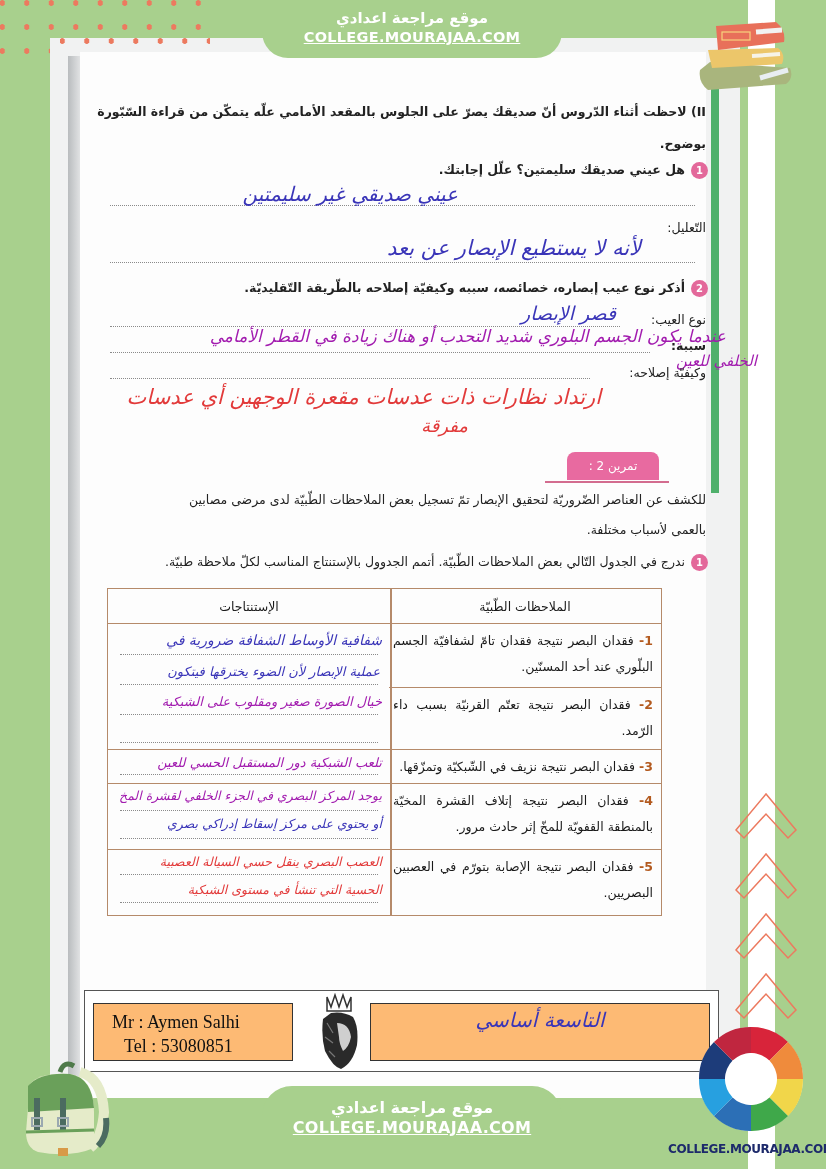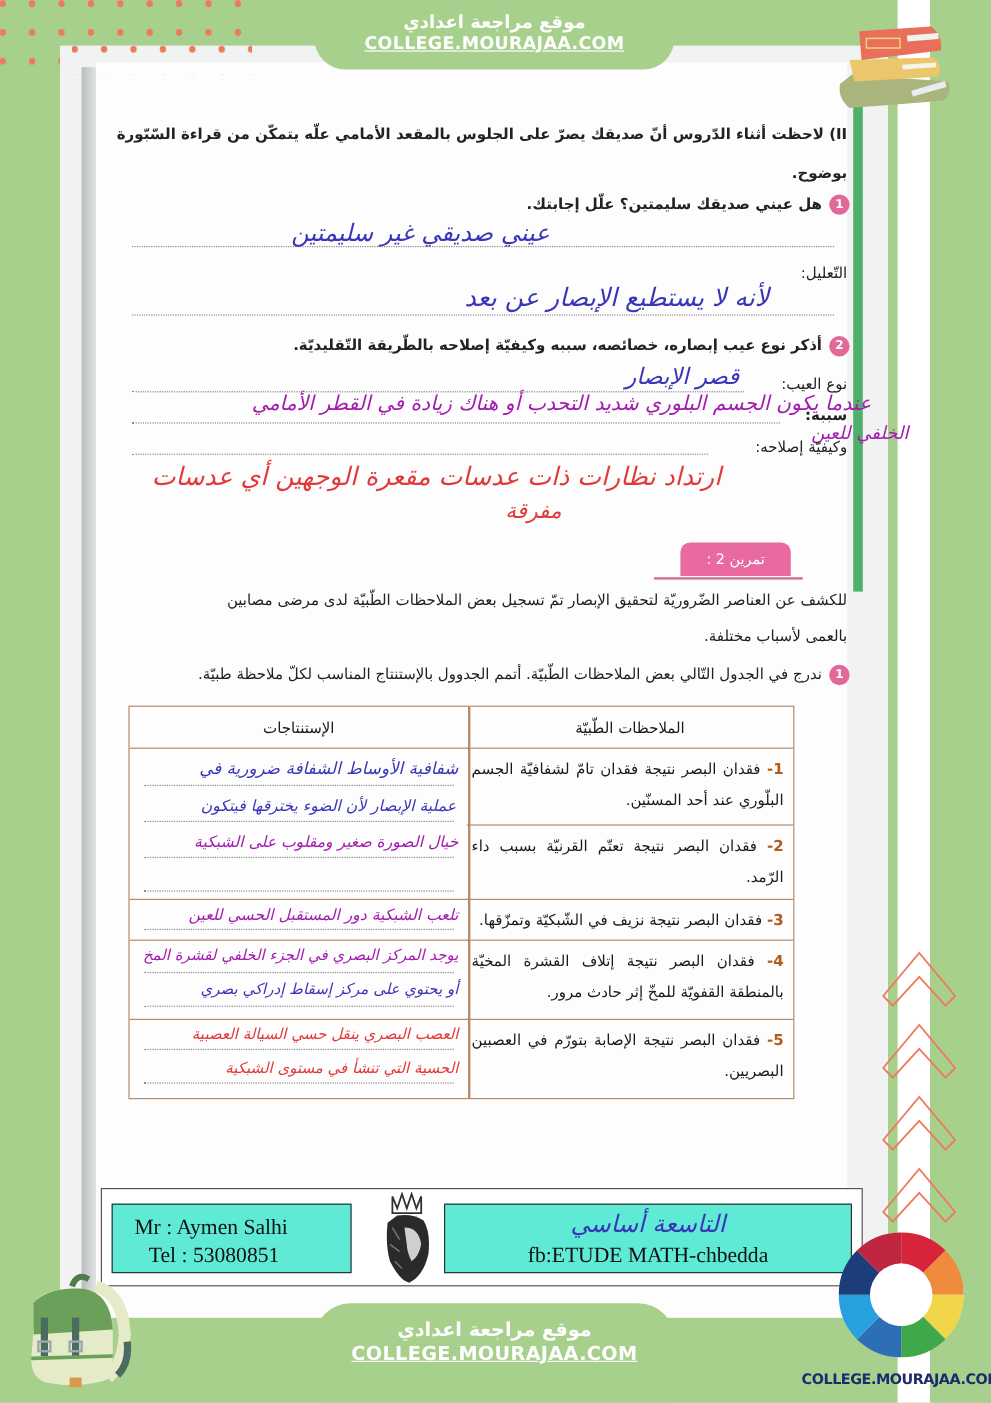--- a/index.html
+++ b/index.html
@@ -110,21 +110,21 @@
     border-bottom: 1.5px solid #b58a6a;
   }
   .rn { color: #b35a1f; font-weight: bold; }
 
   
   .footer-box {
     position: absolute; left: 84px; top: 990px; width: 635px; height: 82px;
     border: 1.5px solid #555; background: #fff; z-index: 3;
   }
   .fbox {
-    position: absolute; border: 1.5px solid #333; background: #5eead4;
+    position: absolute; border: 1.5px solid #333; background: #fdba74;
     font-family: "Liberation Serif", serif; color: #111;
   }
   .fbox.left { left: 8px; top: 12px; width: 200px; height: 58px; padding: 6px 0 0 18px; }
   .fbox.right { left: 285px; top: 12px; width: 340px; height: 58px; text-align: center; padding-top: 2px; }
   .fbox .t1 { font-size: 18px; line-height: 24px; }
   .fbox .t2 { font-size: 18px; line-height: 24px; padding-left: 12px; }
   .fbox.right .hwsig { font-family: "DejaVu Serif", serif; font-style: italic; color: #3a35b8; font-size: 20px; line-height: 28px; direction: rtl; }
   .fbox.right .fb { font-size: 18px; line-height: 24px; }
   .lion {
     position: absolute; left: 230px; top: 2px; width: 48px; height: 78px;
@@ -260,21 +260,20 @@
     <div class="t2">Tel : 53080851</div>
   </div>
   <svg class="lion" viewBox="0 0 48 78">
     <path d="M12 4 L16 14 L20 2 L24 14 L28 2 L32 14 L36 4 L36 18 L12 18 Z" fill="none" stroke="#333" stroke-width="1.5"></path>
     <path d="M8 26 Q6 44 10 58 Q18 74 26 76 Q38 70 42 52 Q44 34 38 24 Q28 18 16 20 Z" fill="#2a2a2a"></path>
     <path d="M22 30 Q34 30 36 44 Q34 54 28 58 Q24 50 24 44 Z" fill="#cfcfcf"></path>
     <path d="M12 30 L18 40 M10 44 L18 50 M14 58 L20 64" stroke="#777" stroke-width="1.2"></path>
   </svg>
   <div class="fbox right">
     <div class="hwsig">التاسعة أساسي</div>
-    <div class="fb">fb:ETUDE MATH-chbedda</div>
   </div>
 </div>
 
 <div class="banner bottom">
   <div class="ar">موقع مراجعة اعدادي</div>
   <div class="en">COLLEGE.MOURAJAA.COM</div>
 </div>
 
 <svg class="chevrons" viewBox="0 0 66 240">
   <g fill="none" stroke="#ec7a5f" stroke-width="1.5">

